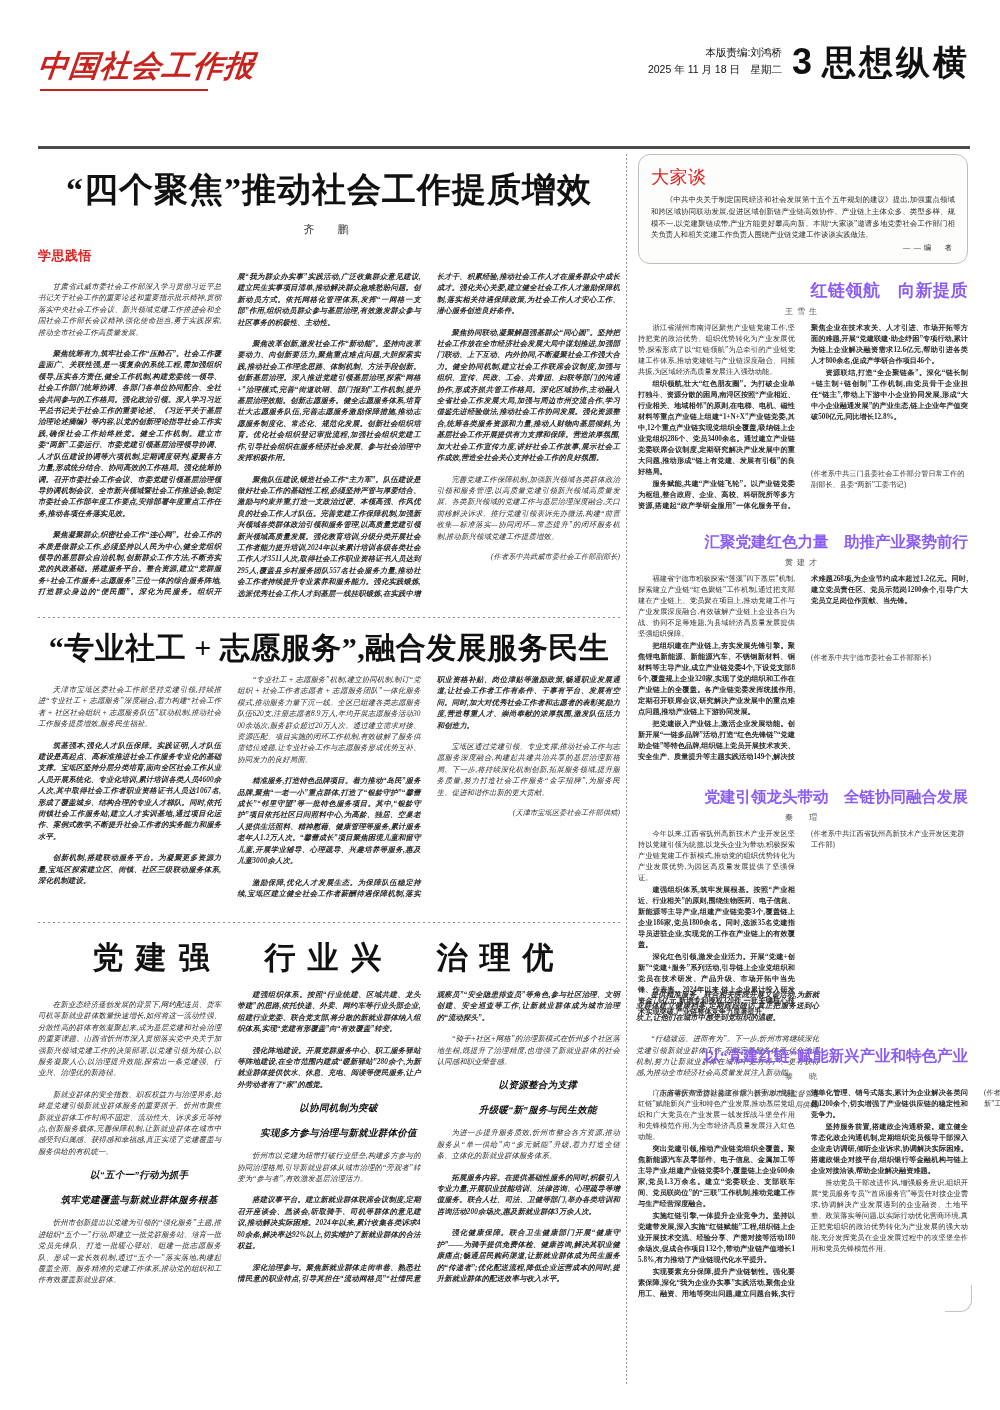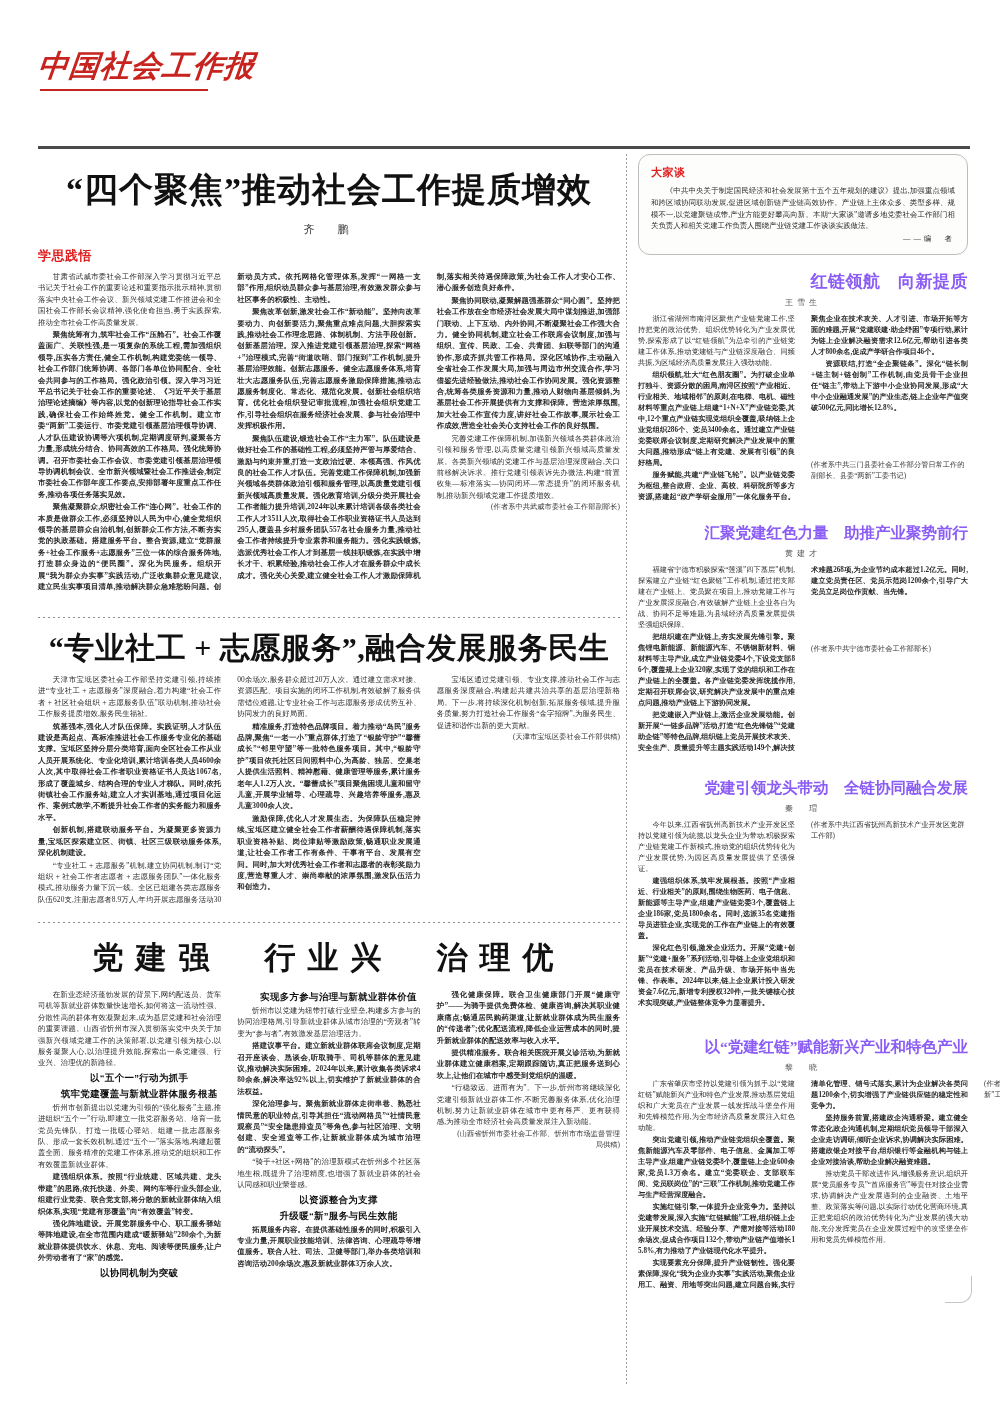--- a/index.html
+++ b/index.html
@@ -83,41 +83,41 @@
     margin:10px 0 10px;font-family:"Liberation Serif",serif;
   }
   .cols3{column-count:3;column-gap:16px;column-fill:auto;}
   .cols2{column-count:2;column-gap:16px;column-fill:auto;}
   .body-txt{
     font-size:7.4px;line-height:11.4px;text-align:justify;color:#2a2a2a;
     font-family:"Liberation Serif",serif;
     letter-spacing:.1px;
     hyphens:none;word-break:break-all;
   }
-  .body-txt p{margin:0 0 1px;text-indent:2em;}
+  .body-txt p{margin:10px 0 1px;text-indent:2em;font-style:italic;}
   .body-txt p.b-lead{font-weight:700;}
   .sub-h{
     font-family:"Liberation Sans",sans-serif;
     font-weight:700;font-size:9.5px;text-align:center;text-indent:0;
     line-height:15px;margin:8px 0 5px;color:#111;letter-spacing:.3px;
   }
   .attrib{text-indent:0;text-align:right;font-size:7.2px;margin-top:3px;color:#333;}
   .dotline{
     height:1px;margin:16px 0 10px;
     background:repeating-linear-gradient(to right,#8c8c8c 0px,#8c8c8c 2px,transparent 2px,transparent 5px);
   }
 
   
   .talk-box{
     border:1px solid #bdbdbd;border-radius:12px;padding:10px 12px 10px;
     background:#fdfdfb;
   }
   .talk-label{
     font-family:"Liberation Sans",sans-serif;
-    font-size:11px;font-weight:700;color:#e02020;margin-bottom:5px;letter-spacing:.5px;
+    font-size:18px;font-weight:400;color:#e02020;margin-bottom:5px;letter-spacing:.5px;
   }
   .talk-intro{
     font-size:7.4px;line-height:11.8px;text-align:justify;color:#2a2a2a;
     text-indent:2em;word-break:break-all;
   }
   .talk-sign{text-align:right;font-size:7.4px;margin-top:2px;letter-spacing:3px;color:#2a2a2a;}
   .r-headline{
     font-family:Liberation Serif, serif;
     font-size:17px;font-weight:700;text-align:right;color:#8b5cf6;
     line-height:26px;margin:14px 0 2px;letter-spacing:.5px;
@@ -140,20 +140,28 @@
   }
 </style>
 </head>
 <body>
 
 <div class="page">
 
   <div class="masthead">
     <div class="logo">中国社会工作报</div>
     <div class="logo-underline"></div>
+    <div class="masthead-right">
+      <div class="mh-meta">
+        <div>本版责编:刘鸿桥</div>
+        <div>2025 年 11 月 18 日　星期二</div>
+      </div>
+      <div class="page-no">3</div>
+      <div class="section-name">思想纵横</div>
+    </div>
   </div>
   <div class="mh-rule"></div>
 
   <div class="content">
     <div class="v-divider"></div>
 
     <div class="left-col">
 
       <div>
         <div class="headline-1">“四个聚焦”推动社会工作提质增效</div>
@@ -186,36 +194,38 @@
           <p class="attrib">(天津市宝坻区委社会工作部供稿)</p>
         </div>
       </div>
 
       <div class="dotline"></div>
 
       <div>
         <div class="headline-3">党建强　行业兴　治理优</div>
         <div class="cols3 body-txt" style="height:300px;margin-top:10px;">
           <p>在新业态经济蓬勃发展的背景下,网约配送员、货车司机等新就业群体数量快速增长,如何将这一流动性强、分散性高的群体有效凝聚起来,成为基层党建和社会治理的重要课题。山西省忻州市深入贯彻落实党中央关于加强新兴领域党建工作的决策部署,以党建引领为核心,以服务凝聚人心,以治理提升效能,探索出一条党建强、行业兴、治理优的新路径。</p>
+          <p>新就业群体的安全指数、职权权益力与治理界务,始终是党建引领新就业群体服务的重要抓手。忻州市聚焦新就业群体工作时间不固定、流动性大、诉求多元等特点,创新服务载体,完善保障机制,让新就业群体在城市中感受到归属感、获得感和幸福感,真正实现了党建覆盖与服务供给的有机统一。</p>
 
           <p class="sub-h">以“五个一”行动为抓手</p>
           <p class="sub-h">筑牢党建覆盖与新就业群体服务根基</p>
           <p>忻州市创新提出以党建为引领的“强化服务”主题,推进组织“五个一”行动,即建立一批党群服务站、培育一批党员先锋队、打造一批暖心驿站、组建一批志愿服务队、形成一套长效机制,通过“五个一”落实落地,构建起覆盖全面、服务精准的党建工作体系,推动党的组织和工作有效覆盖新就业群体。</p>
           <p class="b-lead">建强组织体系。按照“行业统建、区域共建、龙头带建”的思路,依托快递、外卖、网约车等行业头部企业,组建行业党委、联合党支部,将分散的新就业群体纳入组织体系,实现“党建有形覆盖”向“有效覆盖”转变。</p>
           <p class="b-lead">强化阵地建设。开展党群服务中心、职工服务驿站等阵地建设,在全市范围内建成“暖新驿站”280余个,为新就业群体提供饮水、休息、充电、阅读等便民服务,让户外劳动者有了“家”的感觉。</p>
 
           <p class="sub-h">以协同机制为突破</p>
           <p class="sub-h">实现多方参与治理与新就业群体价值</p>
           <p>忻州市以党建为纽带打破行业壁垒,构建多方参与的协同治理格局,引导新就业群体从城市治理的“旁观者”转变为“参与者”,有效激发基层治理活力。</p>
           <p class="b-lead">搭建议事平台。建立新就业群体联席会议制度,定期召开座谈会、恳谈会,听取骑手、司机等群体的意见建议,推动解决实际困难。2024年以来,累计收集各类诉求480余条,解决率达92%以上,切实维护了新就业群体的合法权益。</p>
           <p class="b-lead">深化治理参与。聚焦新就业群体走街串巷、熟悉社情民意的职业特点,引导其担任“流动网格员”“社情民意观察员”“安全隐患排查员”等角色,参与社区治理、文明创建、安全巡查等工作,让新就业群体成为城市治理的“流动探头”。</p>
           <p>“骑手+社区+网格”的治理新模式在忻州多个社区落地生根,既提升了治理精度,也增强了新就业群体的社会认同感和职业荣誉感。</p>
 
           <p class="sub-h">以资源整合为支撑</p>
           <p class="sub-h">升级暖“新”服务与民生效能</p>
+          <p>为进一步提升服务质效,忻州市整合各方资源,推动服务从“单一供给”向“多元赋能”升级,着力打造全链条、立体化的新就业群体服务体系。</p>
           <p class="b-lead">拓展服务内容。在提供基础性服务的同时,积极引入专业力量,开展职业技能培训、法律咨询、心理疏导等增值服务。联合人社、司法、卫健等部门,举办各类培训和咨询活动200余场次,惠及新就业群体3万余人次。</p>
           <p class="b-lead">强化健康保障。联合卫生健康部门开展“健康守护”——为骑手提供免费体检、健康咨询,解决其职业健康痛点;畅通居民购药渠道,让新就业群体成为民生服务的“传递者”;优化配送流程,降低企业运营成本的同时,提升新就业群体的配送效率与收入水平。</p>
           <p class="b-lead">提供精准服务。联合相关医院开展义诊活动,为新就业群体建立健康档案,定期跟踪随访,真正把服务送到心坎上,让他们在城市中感受到党组织的温暖。</p>
           <p>“行稳致远、进而有为”。下一步,忻州市将继续深化党建引领新就业群体工作,不断完善服务体系,优化治理机制,努力让新就业群体在城市中更有尊严、更有获得感,为推动全市经济社会高质量发展注入新动能。</p>
           <p class="attrib">(山西省忻州市委社会工作部、忻州市市场监督管理局供稿)</p>
         </div>
       </div>
     </div>
 
     <div class="right-col">

